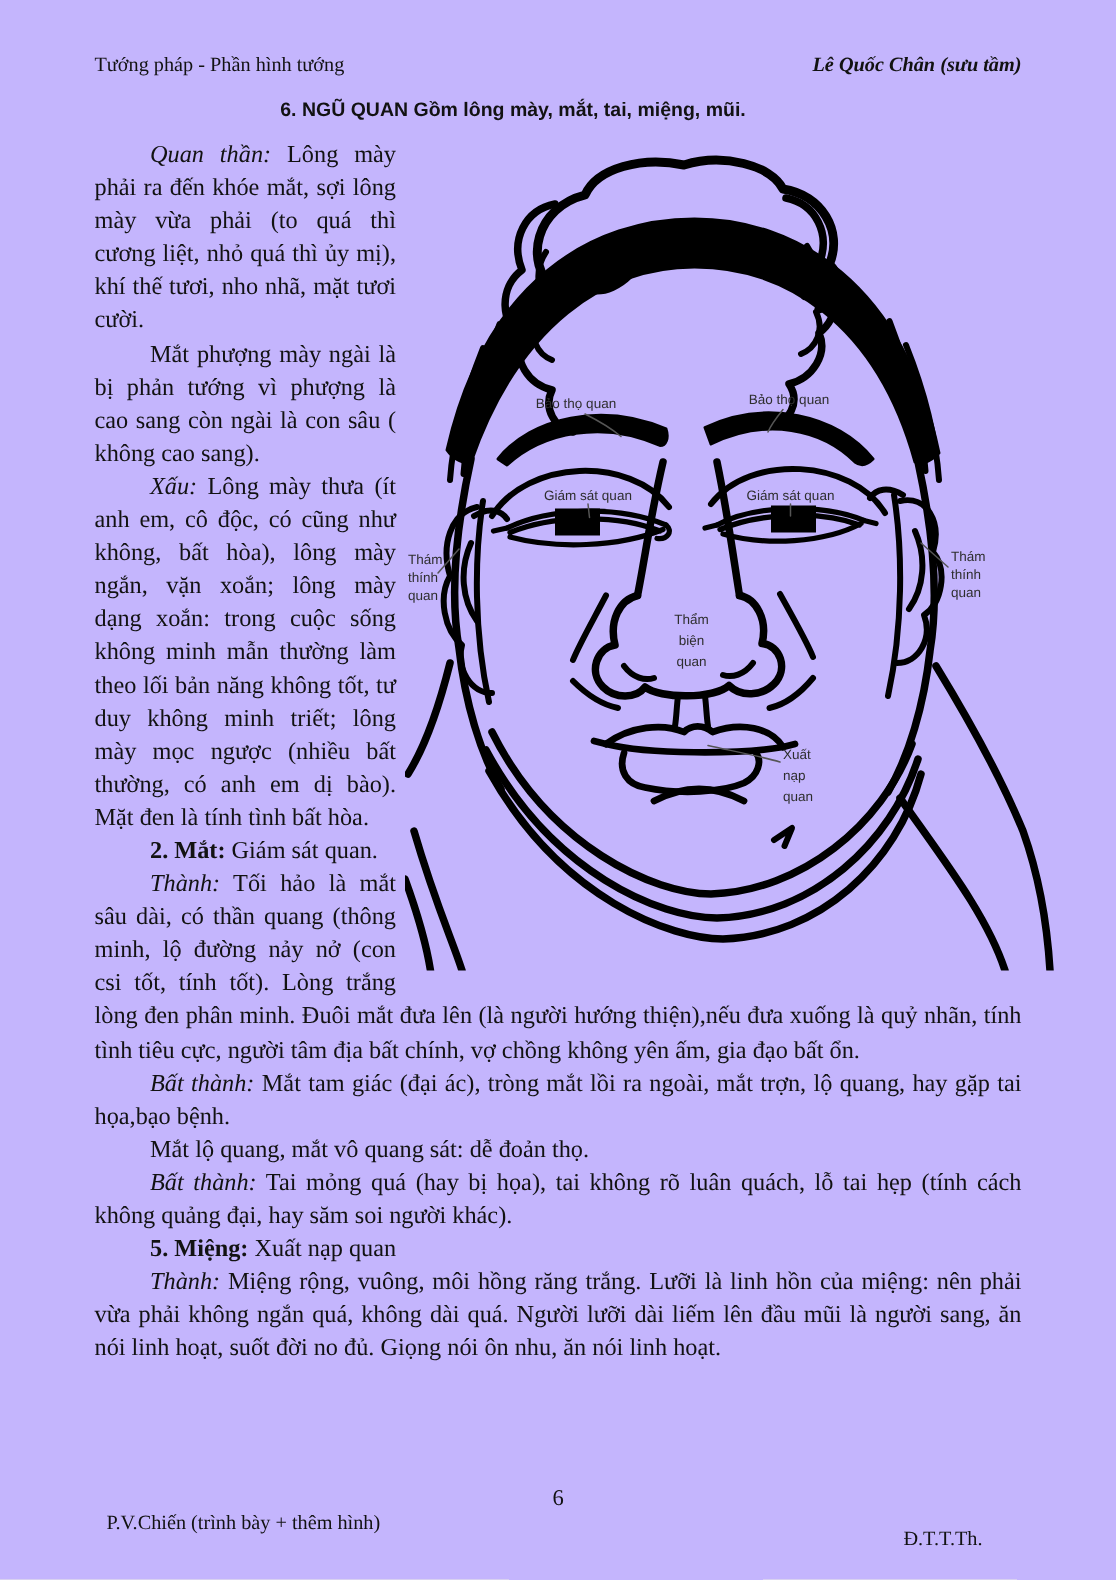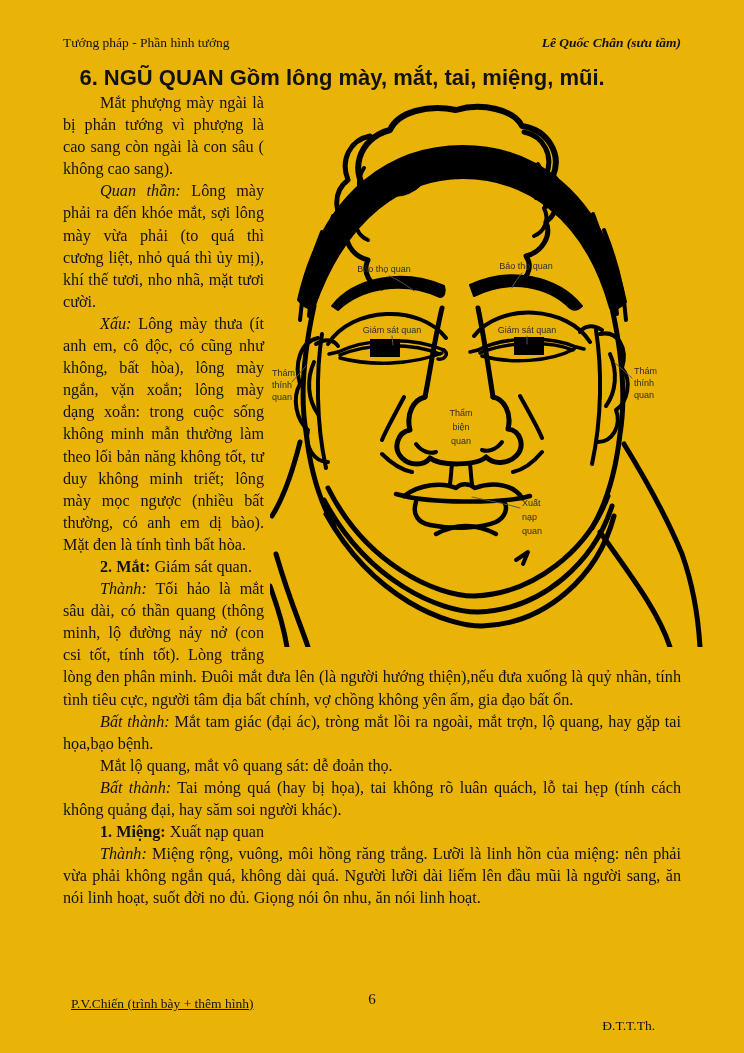--- a/index.html
+++ b/index.html
@@ -1,34 +1,34 @@
 <!DOCTYPE html>
 <html><head>
 <meta charset="utf-8">
 <style>
   html,body{margin:0;padding:0;background:#e8e8e8;}
-  .page{position:relative;width:744px;height:1053px;background:#eab308;margin:0 auto;
+  .page{position:relative;width:744px;height:1053px;background:#c4b5fd;margin:0 auto;
         font-family:"Liberation Serif", serif;color:#121212;overflow:hidden;}
   .header{position:absolute;top:35px;left:63px;width:618px;display:flex;
           justify-content:space-between;font-size:13.5px;}
   .header .h-left{font-style:normal;}
   .header .h-right{font-weight:bold;font-style:italic;}
   .doc-title{position:absolute;top:65px;left:63px;width:618px;text-align:center;
              padding-right:60px;box-sizing:border-box;
-             font-family:"Liberation Sans", sans-serif;font-weight:bold;font-size:22px;}
+             font-family:"Liberation Sans", sans-serif;font-weight:bold;font-size:13px;}
   .content{position:absolute;top:92px;left:63px;width:618px;text-align:justify;
            font-size:16.2px;line-height:22.1px;}
   .content p{margin:0;text-indent:37px;}
   .lead-bold{font-weight:bold;}
   .lead-italic{font-style:italic;}
   .figure-wrap{float:right;width:474px;height:545px;margin:10px -63px 4px 6px;}
   .figure-wrap svg{display:block;width:474px;height:545px;}
   .face-label{font-family:"Liberation Sans", sans-serif;font-size:9px;fill:#2e2e2e;}
   .footer{position:absolute;top:991px;left:63px;width:618px;font-size:13.5px;}
-  .footer .f-left{position:absolute;left:8px;top:5px;text-decoration:underline;}
+  .footer .f-left{position:absolute;left:8px;top:16px;}
   .footer .f-page{position:absolute;left:50%;transform:translateX(-50%);top:0;font-size:15px;}
   .footer .f-right{position:absolute;right:26px;top:0;margin-top:27px;}
 </style>
 </head>
 <body>
 
 <div class="page">
 
   <div class="header">
     <span class="h-left">Tướng pháp - Phần hình tướng</span>
@@ -157,29 +157,29 @@
           </g>
           <g>
             <text class="face-label" x="252" y="404">Xuất</text>
             <text class="face-label" x="252" y="418">nạp</text>
             <text class="face-label" x="252" y="432">quan</text>
           </g>
         </g>
       </svg>
     </div>
     <div id="paragraphs">
+        <p><span class="lead-italic">Quan thần:</span> Lông mày phải ra đến khóe mắt, sợi lông mày vừa phải (to quá thì cương liệt, nhỏ quá thì ủy mị), khí thế tươi, nho nhã, mặt tươi cười.</p>
         <p>Mắt phượng mày ngài là bị phản tướng vì phượng là cao sang còn ngài là con sâu ( không cao sang).</p>
-        <p><span class="lead-italic">Quan thần:</span> Lông mày phải ra đến khóe mắt, sợi lông mày vừa phải (to quá thì cương liệt, nhỏ quá thì ủy mị), khí thế tươi, nho nhã, mặt tươi cười.</p>
         <p><span class="lead-italic">Xấu:</span> Lông mày thưa (ít anh em, cô độc, có cũng như không, bất hòa), lông mày ngắn, vặn xoắn; lông mày dạng xoắn: trong cuộc sống không minh mẫn thường làm theo lối bản năng không tốt, tư duy không minh triết; lông mày mọc ngược (nhiều bất thường, có anh em dị bào). Mặt đen là tính tình bất hòa.</p>
         <p><span class="lead-bold">2. Mắt:</span> Giám sát quan.</p>
         <p><span class="lead-italic">Thành:</span> Tối hảo là mắt sâu dài, có thần quang (thông minh, lộ đường nảy nở (con csi tốt, tính tốt). Lòng trắng lòng đen phân minh. Đuôi mắt đưa lên (là người hướng thiện),nếu đưa xuống là quỷ nhãn, tính tình tiêu cực, người tâm địa bất chính, vợ chồng không yên ấm, gia đạo bất ổn.</p>
         <p><span class="lead-italic">Bất thành:</span>  Mắt tam giác (đại ác), tròng mắt lồi ra ngoài, mắt trợn, lộ quang, hay gặp tai họa,bạo bệnh.</p>
         <p>Mắt lộ quang, mắt vô quang sát: dễ đoản thọ.</p>
         <p><span class="lead-italic">Bất thành:</span> Tai mỏng quá (hay bị họa), tai không rõ luân quách, lỗ tai hẹp (tính cách không quảng đại, hay săm soi người khác).</p>
-        <p><span class="lead-bold">1. Miệng:</span> Xuất nạp quan</p>
+        <p><span class="lead-bold">5. Miệng:</span> Xuất nạp quan</p>
         <p><span class="lead-italic">Thành:</span> Miệng rộng, vuông, môi hồng răng trắng. Lưỡi là linh hồn của miệng: nên phải vừa phải không ngắn quá, không dài quá. Người lưỡi dài liếm lên đầu mũi là người sang, ăn nói linh hoạt, suốt đời no đủ. Giọng nói ôn nhu, ăn nói linh hoạt.</p>
       </div>
   </div>
 
   <div class="footer">
     <span class="f-left">P.V.Chiến (trình bày + thêm hình)</span>
     <span class="f-page">6</span>
     <span class="f-right">Đ.T.T.Th.</span>
   </div>
 

